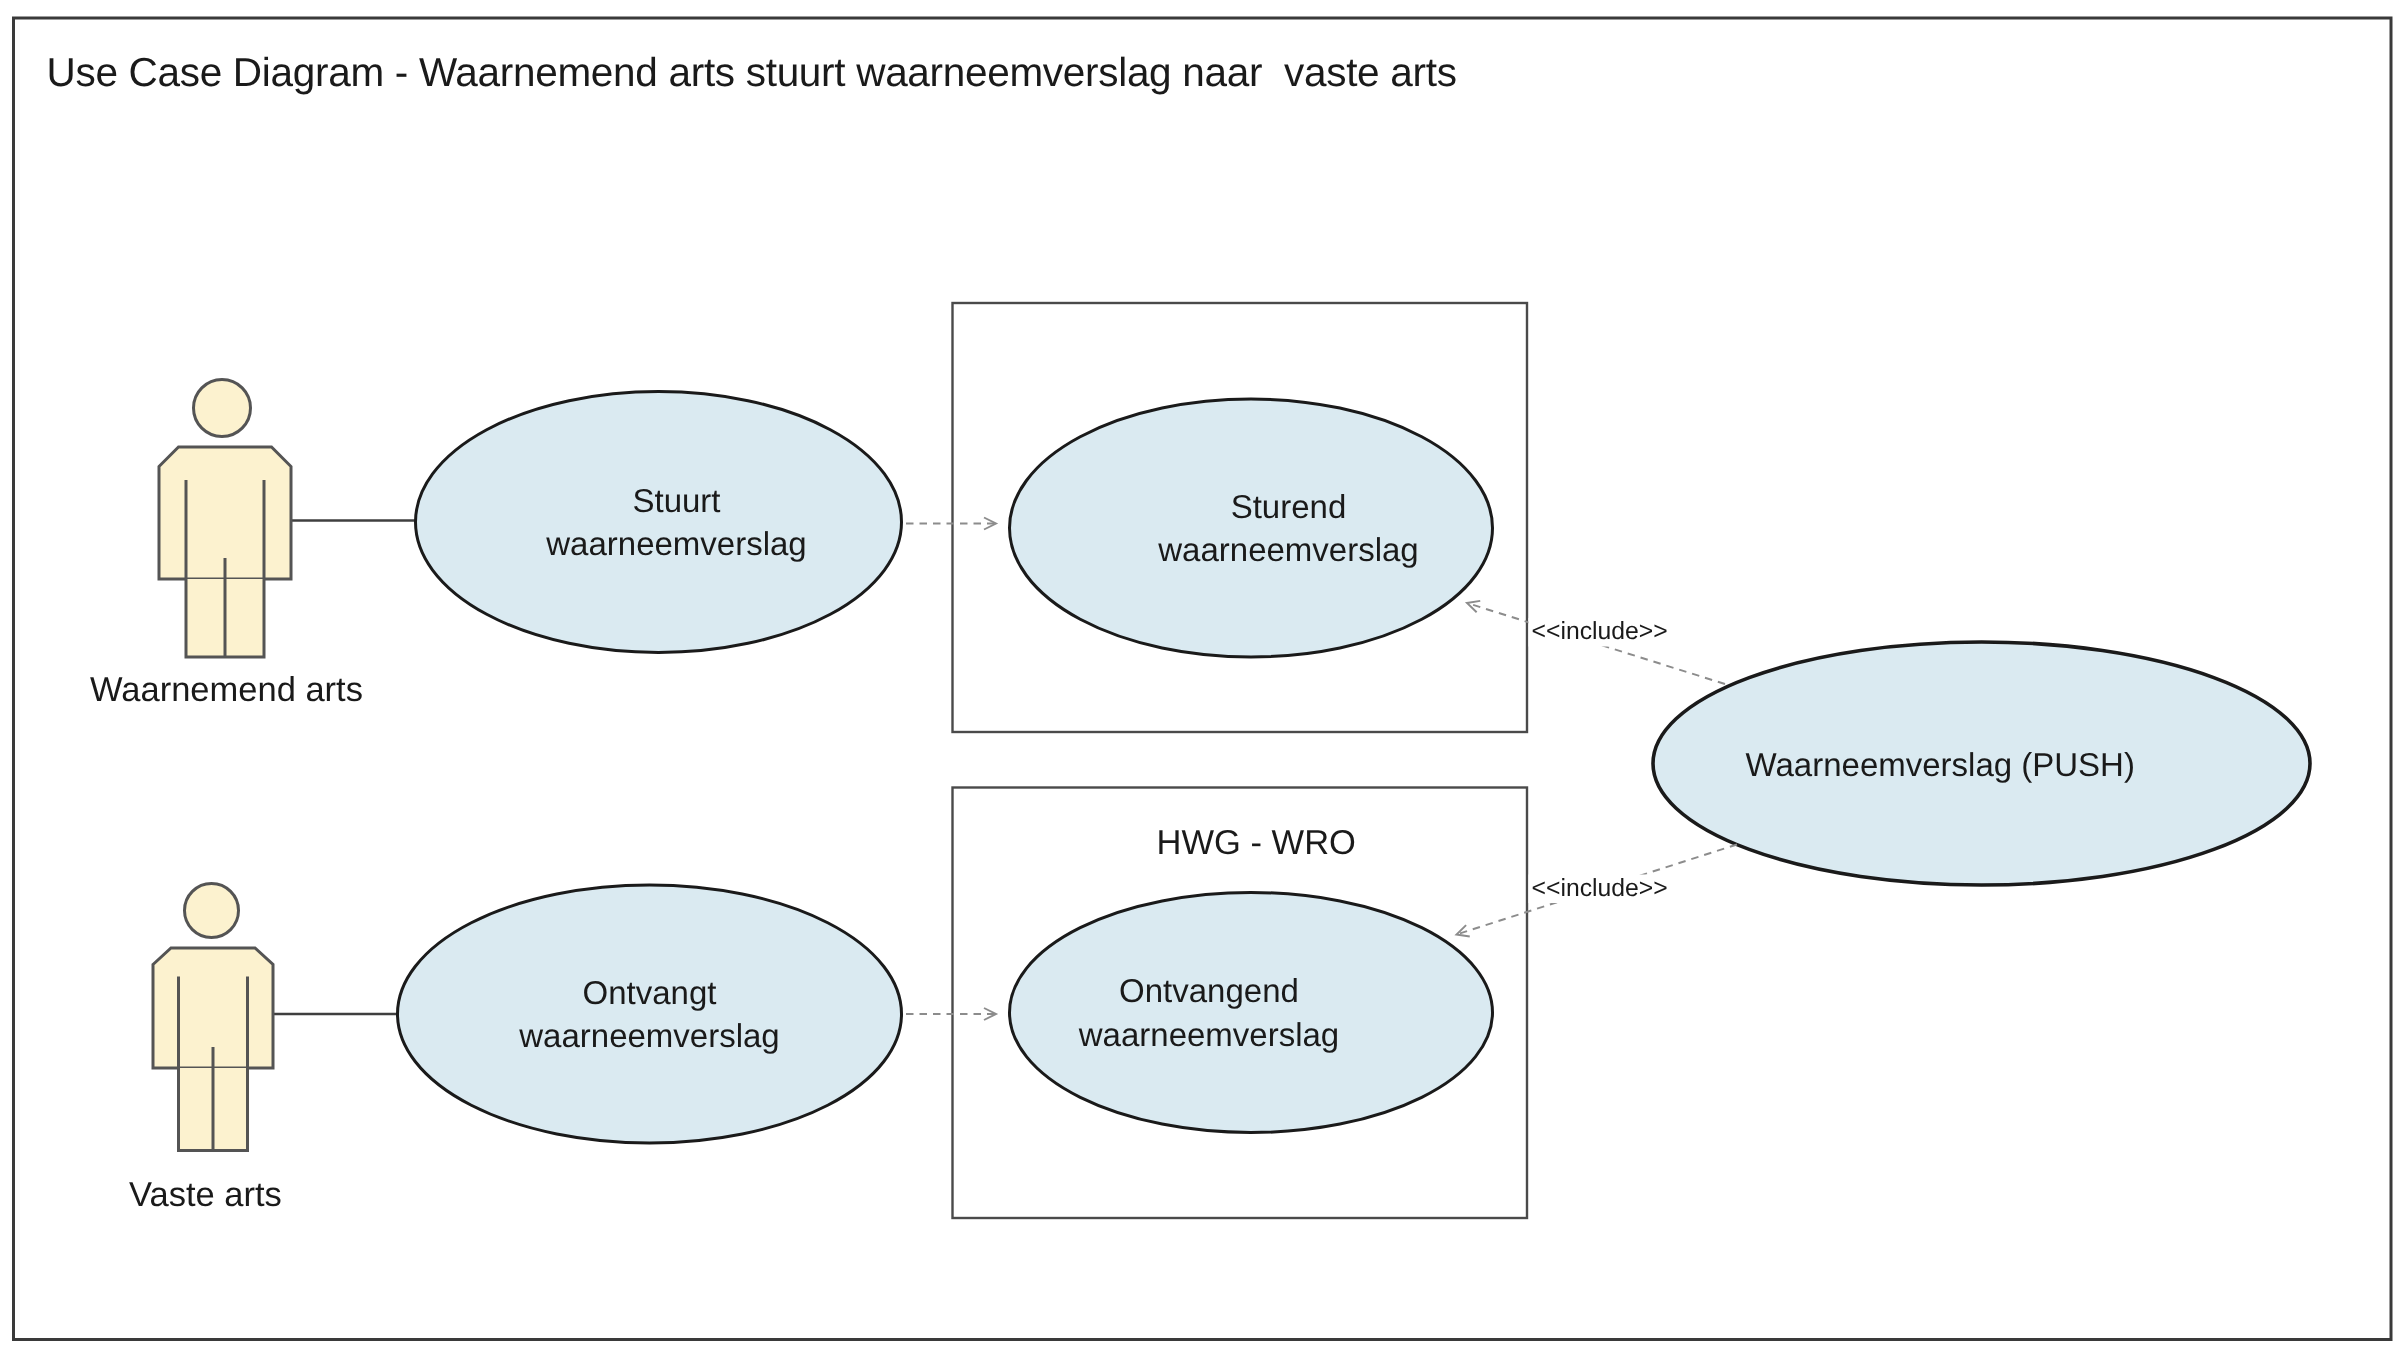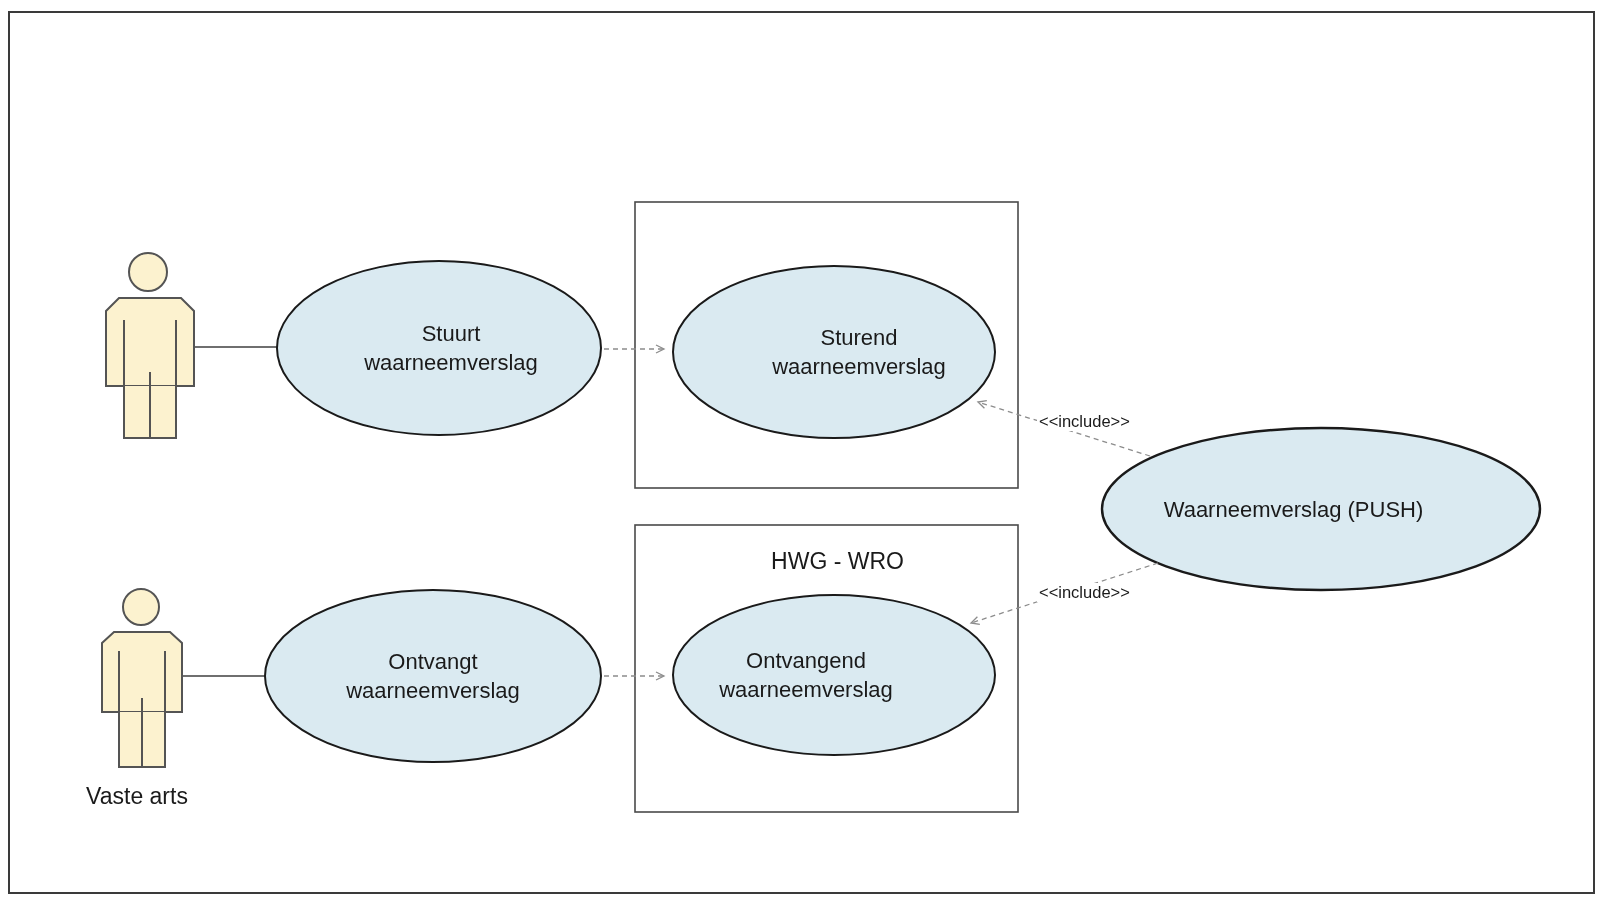--- a/index.html
+++ b/index.html
@@ -6,21 +6,21 @@
   body{width:1605px;height:908px;overflow:hidden;
        font-family:"Liberation Sans", sans-serif;color:#1a1a1a;}
   .canvas{position:relative;width:1605px;height:908px;background:#ffffff;}
   svg.layer{position:absolute;left:0;top:0;}
   .txt{position:absolute;color:#1a1a1a;}
   .diagram-title{left:31px;top:33px;font-size:27px;white-space:pre;letter-spacing:-0.2px;}
   .shape-label{display:flex;align-items:center;justify-content:center;
                text-align:center;font-size:22px;line-height:29px;white-space:pre-line;}
   .box-title{text-align:center;font-size:23px;}
   .actor-label{text-align:center;font-size:23px;}
-  .include-label{font-size:16.5px;background:#ffffff;padding:0 2px;white-space:nowrap;margin-left:18px;}
+  .include-label{font-size:16.5px;background:#ffffff;padding:0 2px;white-space:nowrap;}
 </style>
 </head>
 <body>
 
 <div class="canvas">
 
   <svg class="layer" width="1605" height="908" viewBox="0 0 1605 908">
     <defs>
       <marker id="openArrow" markerWidth="14" markerHeight="14" refX="10" refY="5" orient="auto" markerUnits="userSpaceOnUse">
         <path d="M 2 1 L 10 5 L 2 9" fill="none" stroke="#8c8c8c" stroke-width="1.3"></path>
@@ -58,31 +58,33 @@
     <g fill="#fcf2cf" stroke="#545454" stroke-width="2">
       <circle cx="141" cy="607" r="18"></circle>
       <path d="M 102 643 L 114 632 L 170 632 L 182 643 L 182 712 L 102 712 Z"></path>
       <path d="M 119 712 L 119 767 L 165 767 L 165 712"></path>
       <line x1="119" y1="651" x2="119" y2="712"></line>
       <line x1="165" y1="651" x2="165" y2="712"></line>
       <line x1="142" y1="698" x2="142" y2="767"></line>
     </g>
   </svg>
 
+  <div class="txt diagram-title">Use Case Diagram - Waarnemend arts stuurt waarneemverslag naar  vaste arts</div>
 
   <div class="txt box-title" style="left:635px;top:548px;width:405px;">HWG - WRO</div>
 
   <div class="txt shape-label" style="left:289px;top:261px;width:324px;height:174px;">Stuurt
 waarneemverslag</div>
   <div class="txt shape-label" style="left:698px;top:266px;width:322px;height:172px;text-align:center;">Sturend
 waarneemverslag</div>
   <div class="txt shape-label" style="left:265px;top:590px;width:336px;height:172px;">Ontvangt
 waarneemverslag</div>
   <div class="txt shape-label" style="left:645px;top:595px;width:322px;height:160px;">Ontvangend
 waarneemverslag</div>
   <div class="txt shape-label" style="left:1102px;top:428px;width:438px;height:162px;padding-right:55px;box-sizing:border-box;">Waarneemverslag (PUSH)</div>
 
+  <div class="txt actor-label" style="left:31px;top:446px;width:240px;">Waarnemend arts</div>
   <div class="txt actor-label" style="left:37px;top:783px;width:200px;">Vaste arts</div>
 
   <div class="txt include-label" style="left:1019px;top:412px;">&lt;&lt;include&gt;&gt;</div>
   <div class="txt include-label" style="left:1019px;top:583px;">&lt;&lt;include&gt;&gt;</div>
 
 </div>
 
 </body></html>

